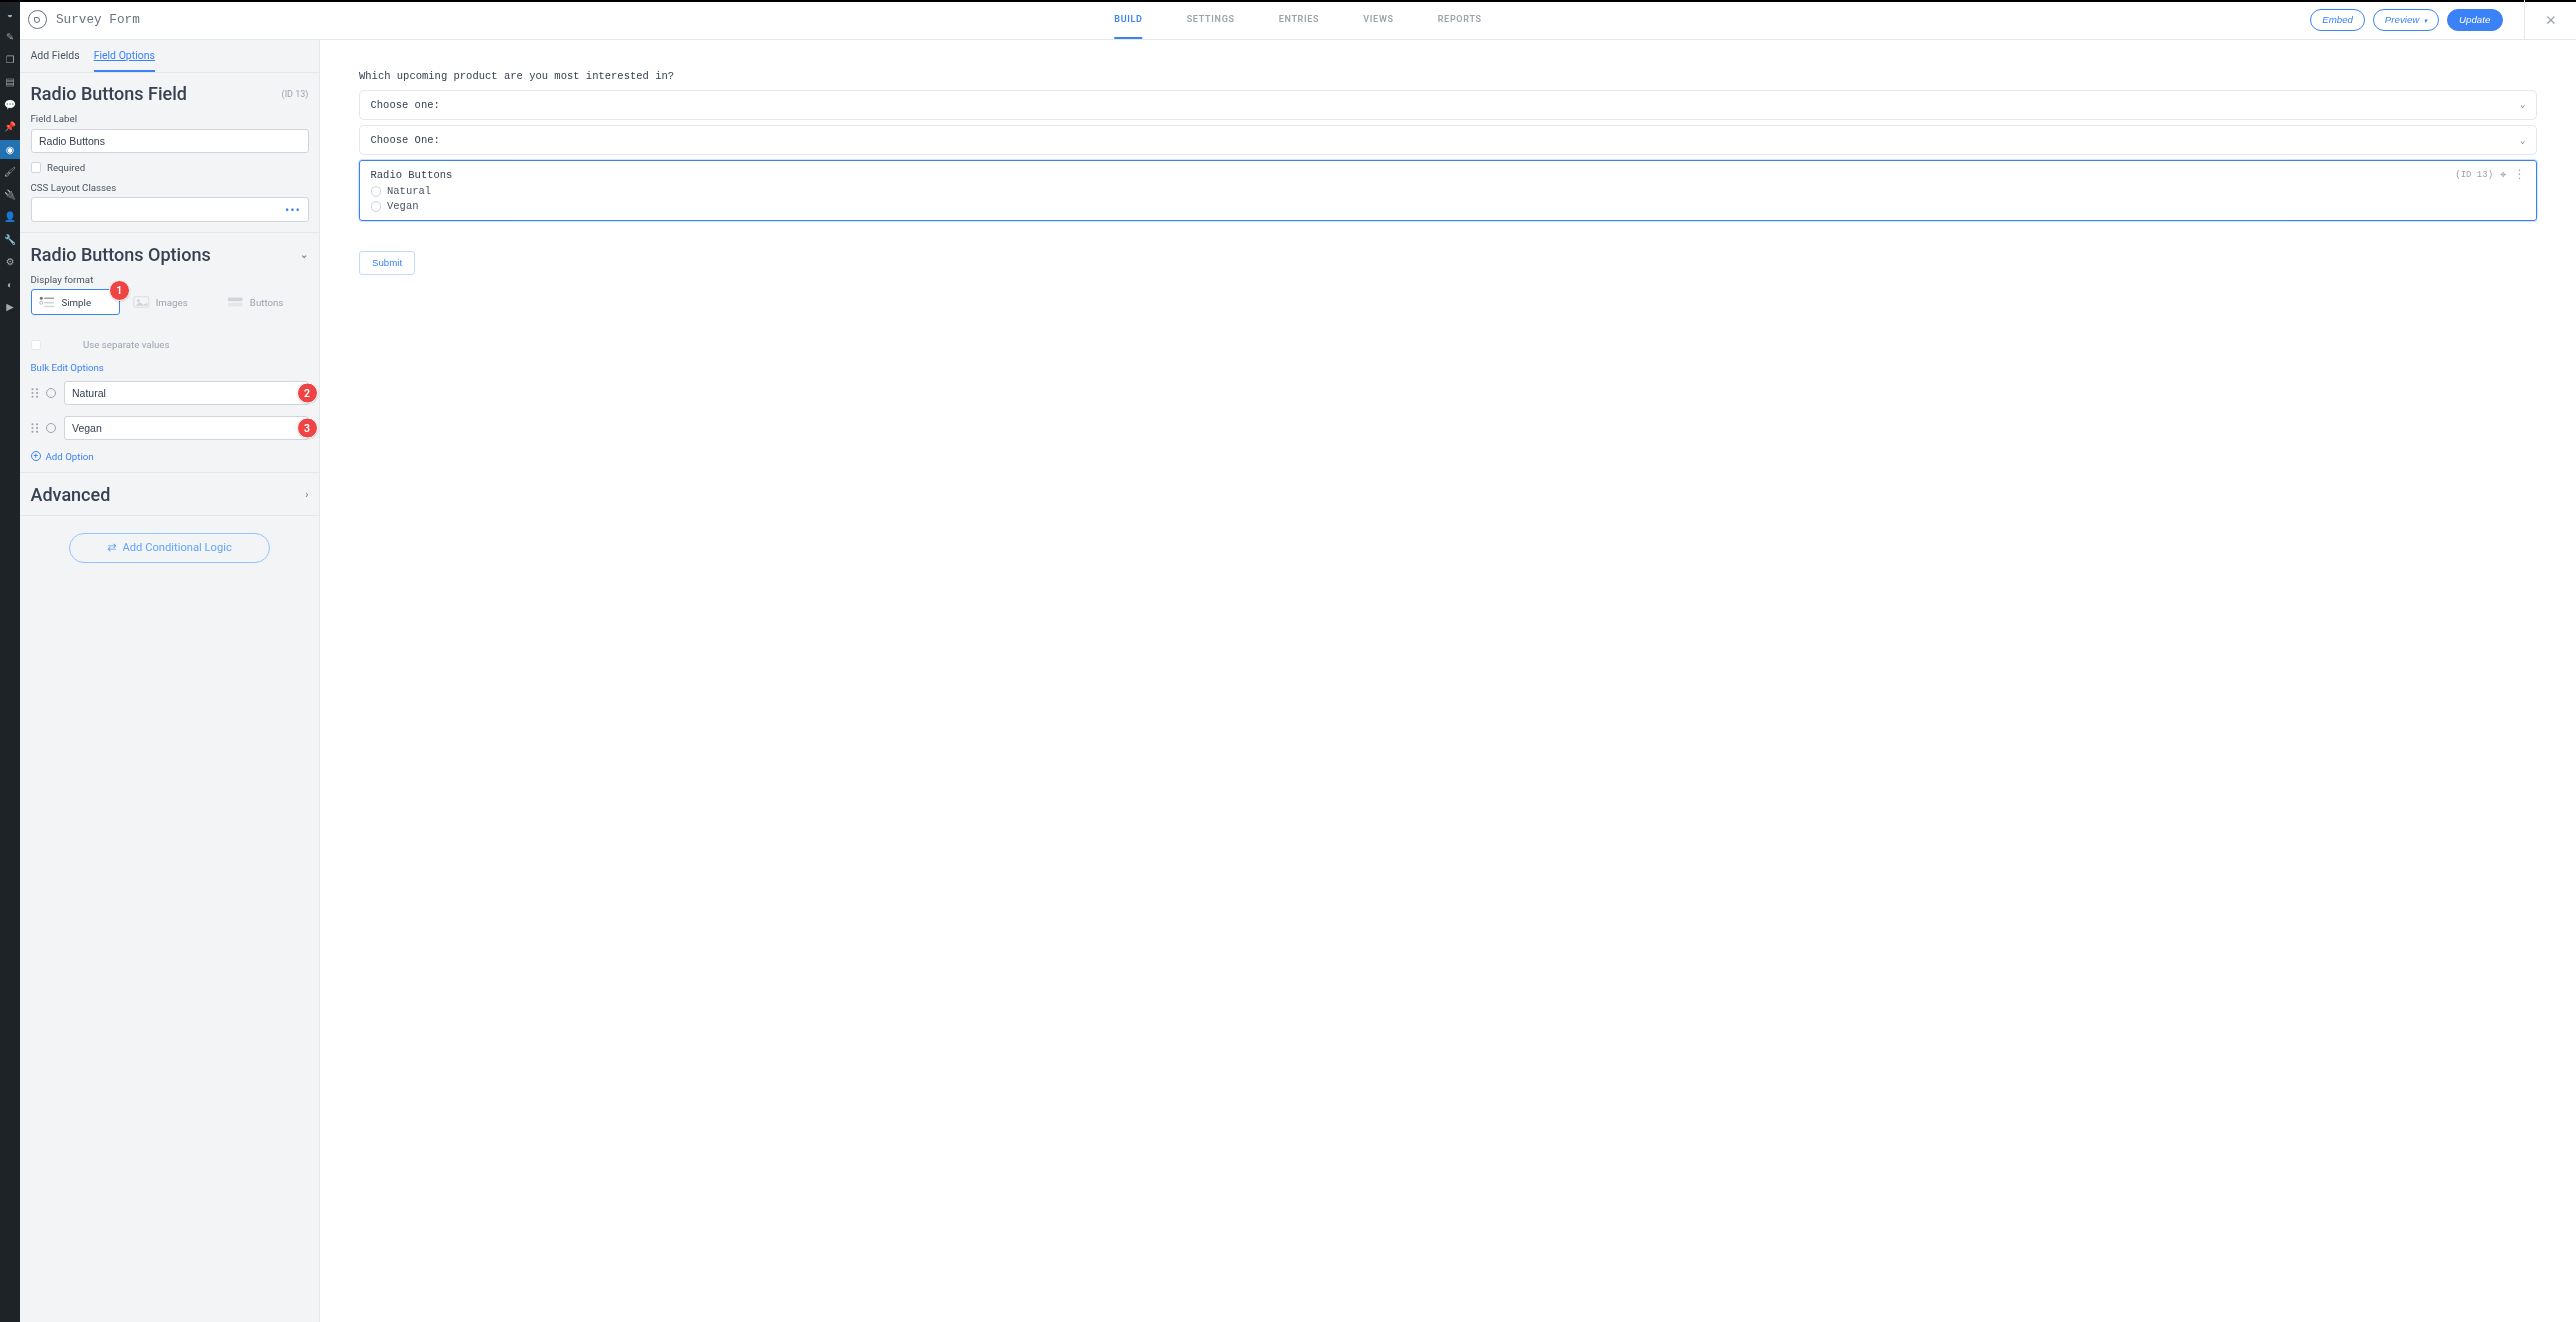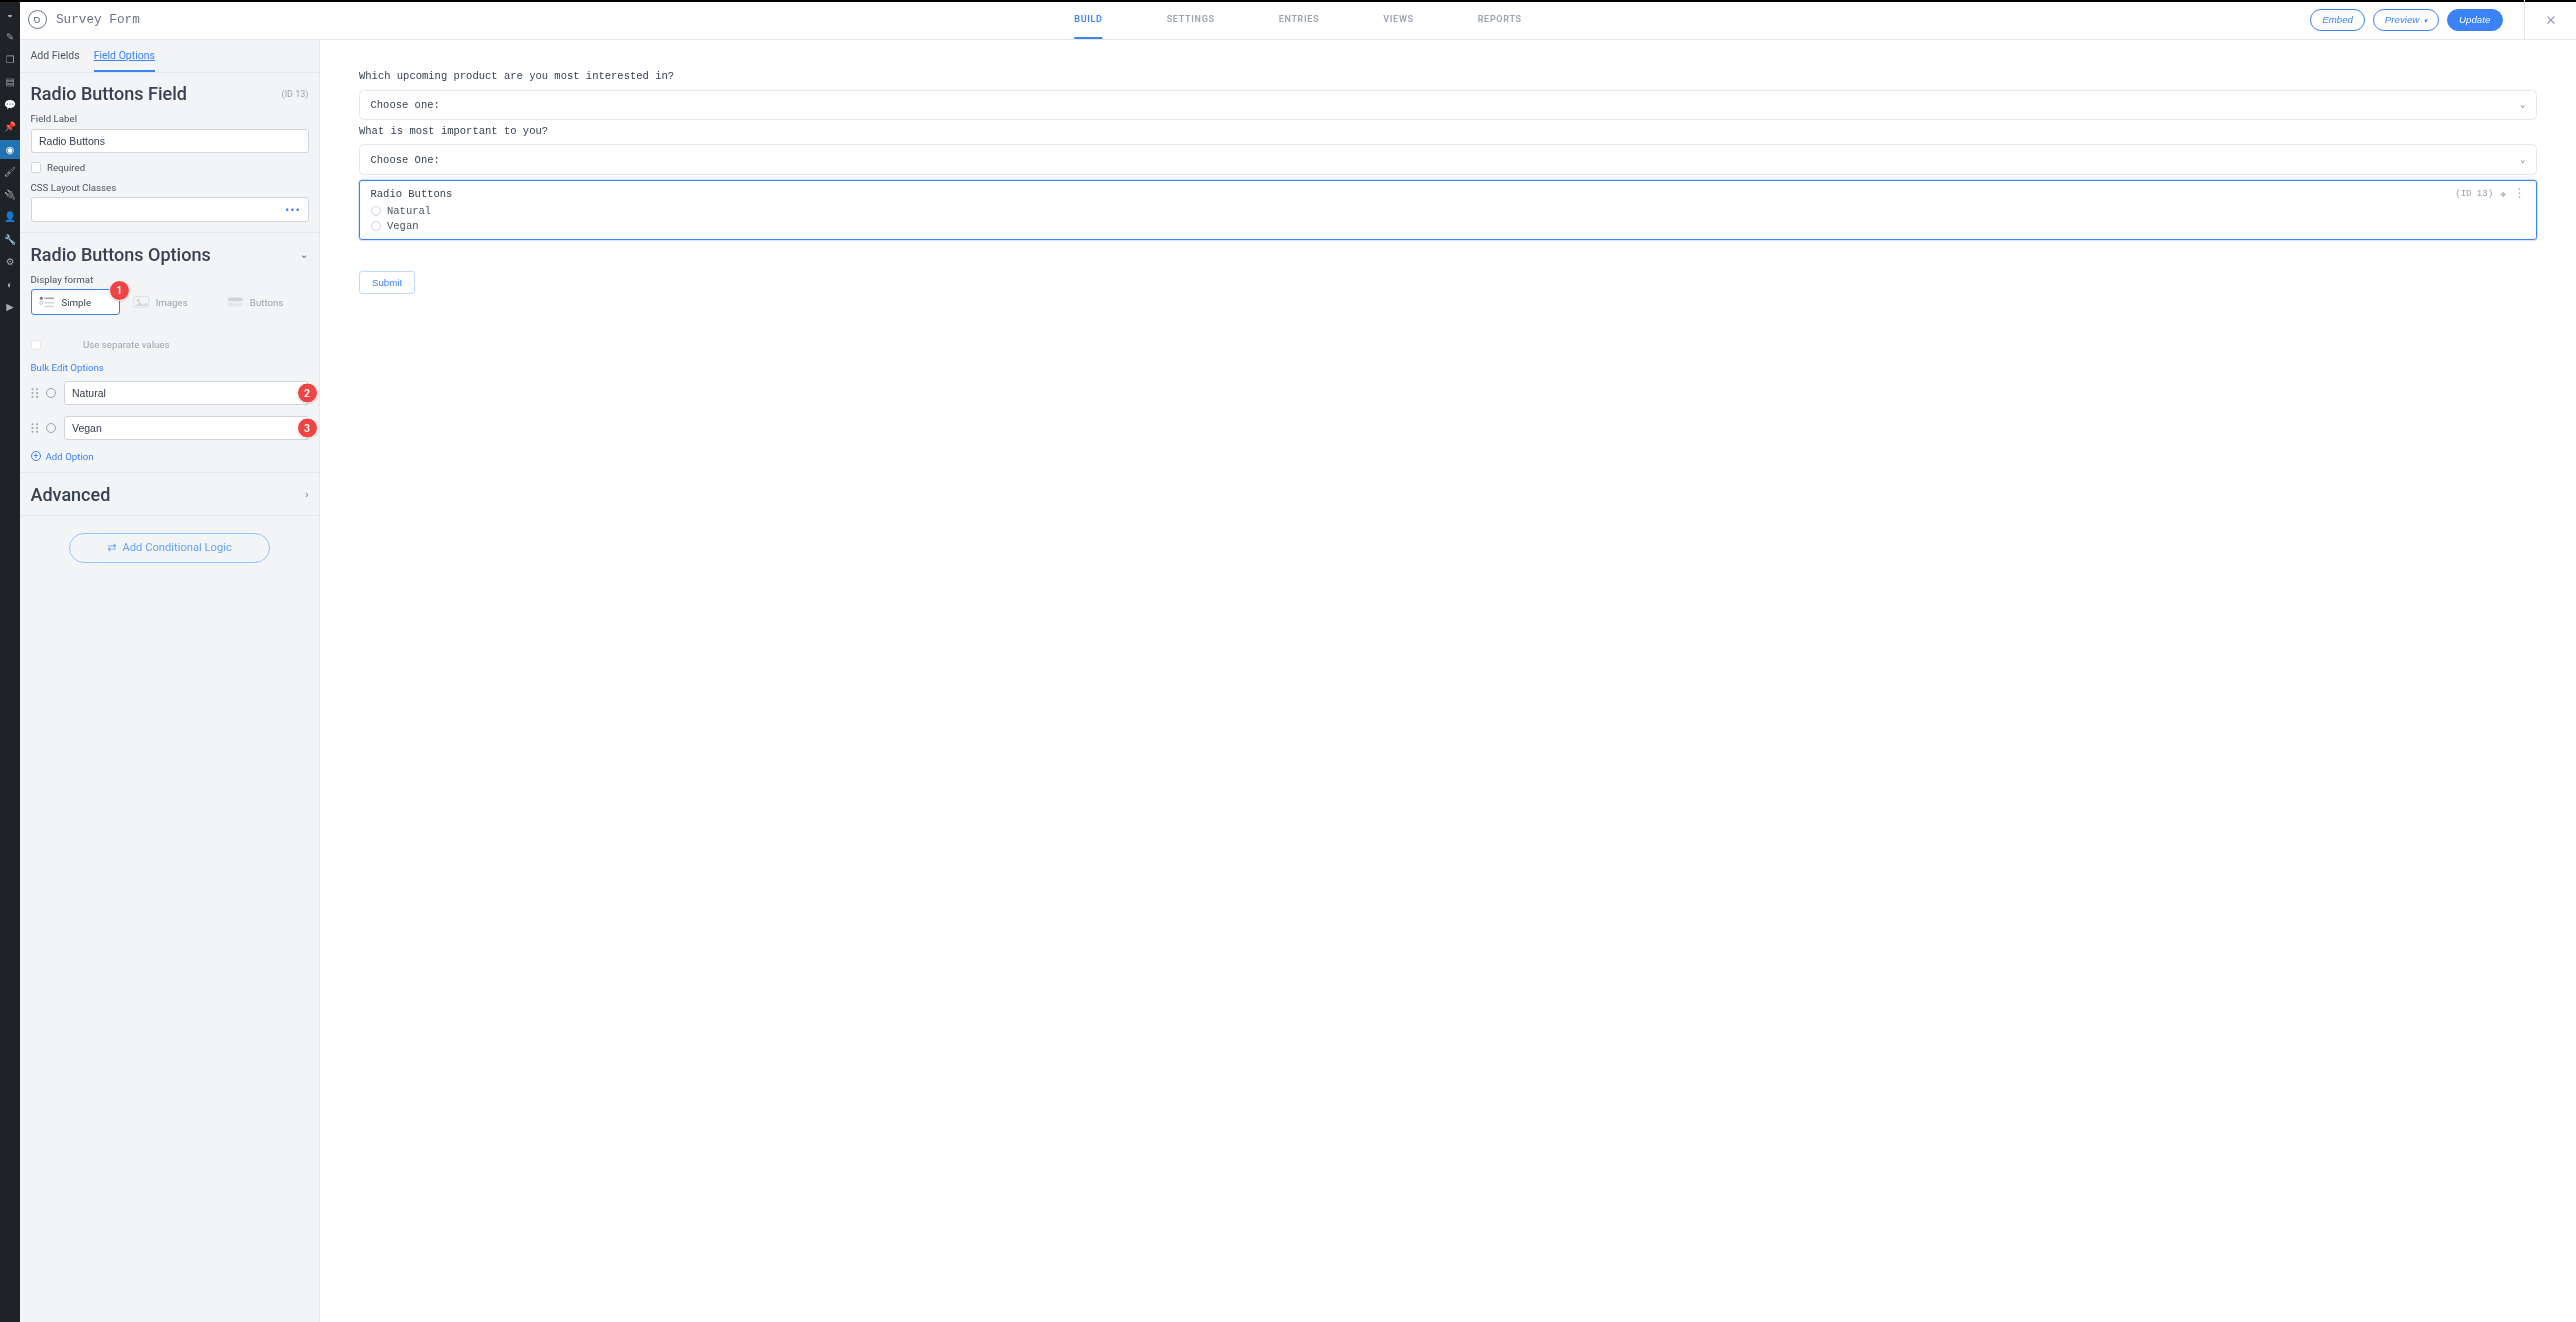--- a/index.html
+++ b/index.html
@@ -54,21 +54,21 @@
   border:1.5px solid #6b7280;
   display:flex; align-items:center; justify-content:center;
 }
 .brand-logo-inner {
   width:6px; height:6px; border:1.5px solid #6b7280; border-radius:1.5px 3px 3px 3px;
   border-top-left-radius:0;
 }
 .brand-title { font-size:12.7px; color:#6b7280; font-weight:400;font-family:Liberation Mono, monospace; }
 .topbar-tabs {
   position:absolute; left:50%; transform:translateX(-50%);
-  display:flex; gap:64px; height:100%;
+  display:flex; gap:44px; height:100%;
 }
 .top-tab {
   display:flex; align-items:center; height:100%;
   font-size:9px; letter-spacing:0.7px; font-weight:600;
   color:#9ca3af; cursor:pointer;
   border-bottom:2.2px solid transparent;
 }
 .top-tab.active { color:#3b82f6; border-bottom-color:#3b82f6; }
 .topbar-actions { margin-left:auto; display:flex; gap:7.5px; align-items:center; }
 .btn {
@@ -390,21 +390,20 @@
       <main class="canvas">
         <div class="field-block">
           <div class="field-q">Which upcoming product are you most interested in?</div>
           <div class="select-fake">
             <span>Choose one:</span>
             <span class="chev">⌄</span>
           </div>
         </div>
 
         <div class="field-block">
-          <div class="field-q">What is most important to you?</div>
           <div class="select-fake">
             <span>Choose One:</span>
             <span class="chev">⌄</span>
           </div>
         </div>
 
         <div class="field-block">
           <div class="selected-card">
             <div class="selected-head">
               <span class="left">Radio Buttons</span>

